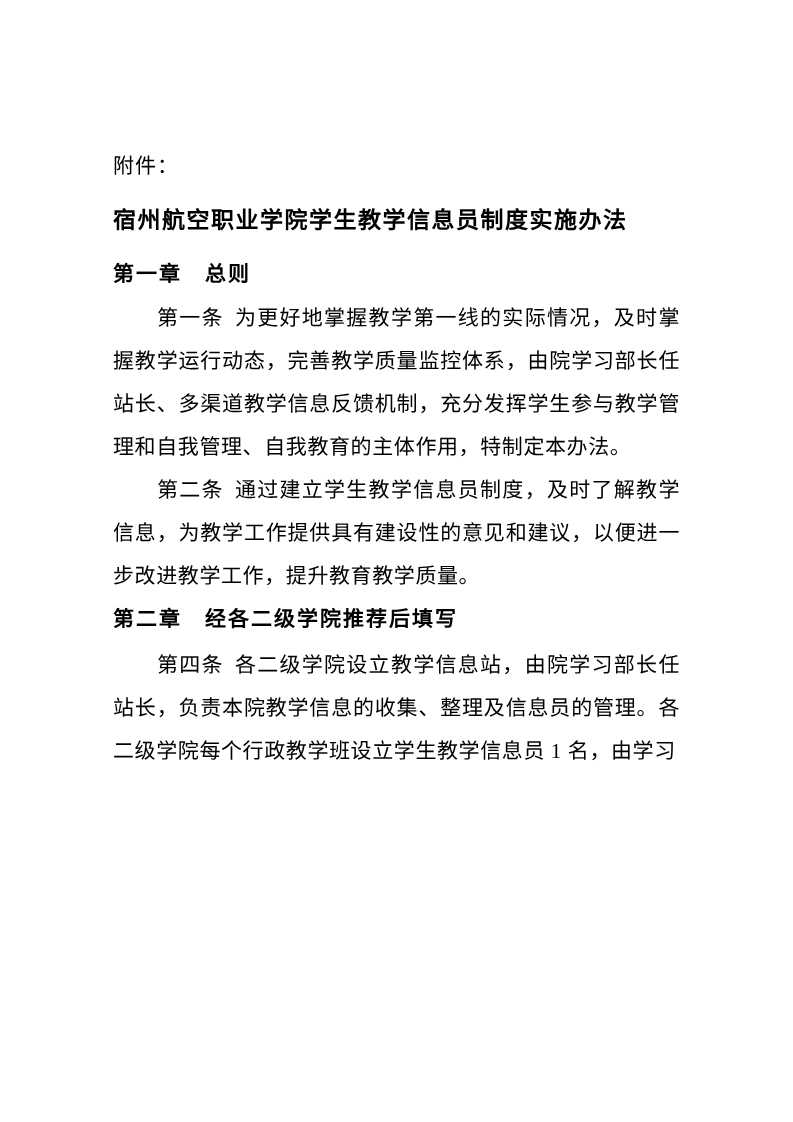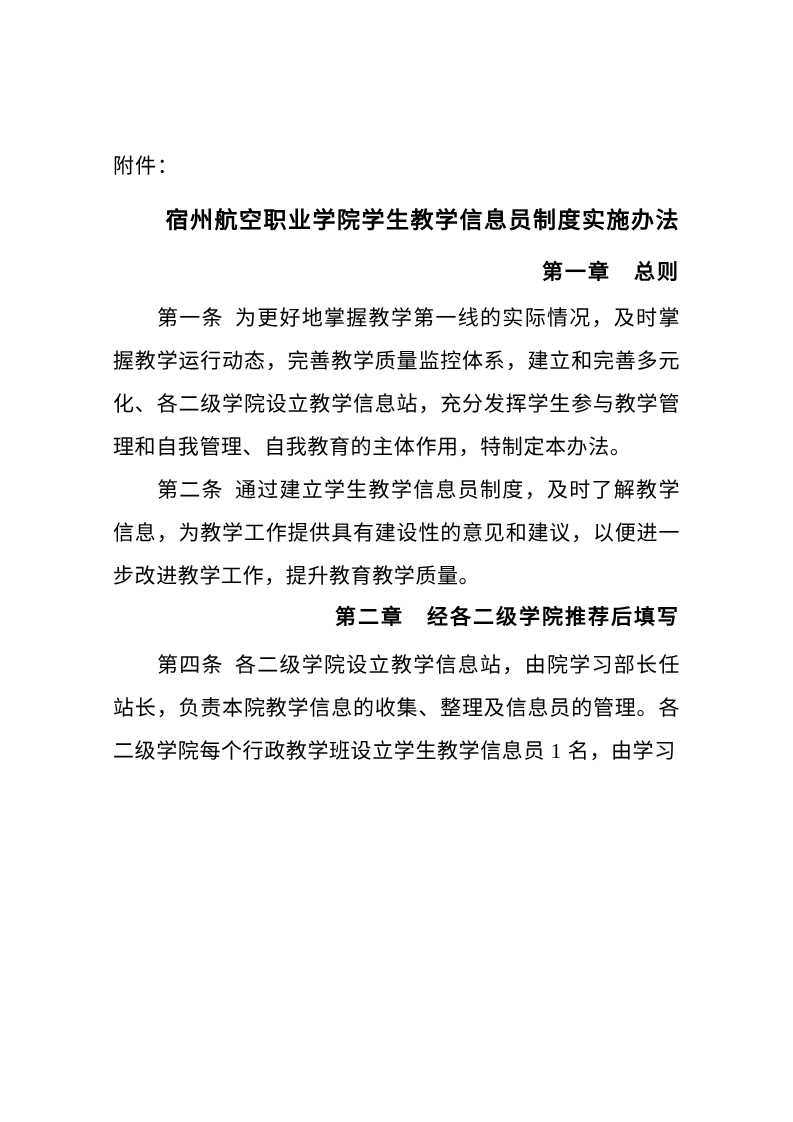--- a/index.html
+++ b/index.html
@@ -23,31 +23,31 @@
     padding: 138px 113px 0 113px;
   }
   .attachment {
     font-size: 21px;
     line-height: 24px;
     letter-spacing: 1px;
     text-align: left;
   }
   .doc-title {
     margin: 29px 0 0 0;
-    text-align: right;
+    text-align: left;
     font-size: 23px;
     font-weight: bold;
     letter-spacing: 1.5px;
     line-height: 28px;
     font-family: "Liberation Serif", serif;
   }
   .chapter {
-    text-align: right;
+    text-align: left;
     font-weight: bold;
-    font-family: Liberation Mono, monospace;
+    font-family: Liberation Sans, sans-serif;
     font-size: 21px;
     letter-spacing: 2px;
     line-height: 24px;
   }
   .chapter-1 {
     margin: 27px 0 11px 0;
   }
   .chapter-2 {
     margin: 9px 0 13px 0;
   }
@@ -70,21 +70,21 @@
 <div class="page">
   <div class="content">
 
     <div class="attachment">附件：</div>
 
     <h1 class="doc-title">宿州航空职业学院学生教学信息员制度实施办法</h1>
 
     <h2 class="chapter chapter-1">第一章　总则</h2>
 
     <p class="article">
-      <span class="article-label">第一条</span><span>为更好地掌握教学第一线的实际情况，及时掌握教学运行动态，完善教学质量监控体系，建立和完善多元化、各二级学院设立教学信息站，充分发挥学生参与教学管理和自我管理、自我教育的主体作用，特制定本办法。</span>
+      <span class="article-label">第一条</span><span>为更好地掌握教学第一线的实际情况，及时掌握教学运行动态，完善教学质量监控体系，由院学习部长任站长、多渠道教学信息反馈机制，充分发挥学生参与教学管理和自我管理、自我教育的主体作用，特制定本办法。</span>
     </p>
 
     <p class="article">
       <span class="article-label">第二条</span><span>通过建立学生教学信息员制度，及时了解教学信息，为教学工作提供具有建设性的意见和建议，以便进一步改进教学工作，提升教育教学质量。</span>
     </p>
 
     <h2 class="chapter chapter-2">第二章　经各二级学院推荐后填写</h2>
 
 
     <p class="article">

